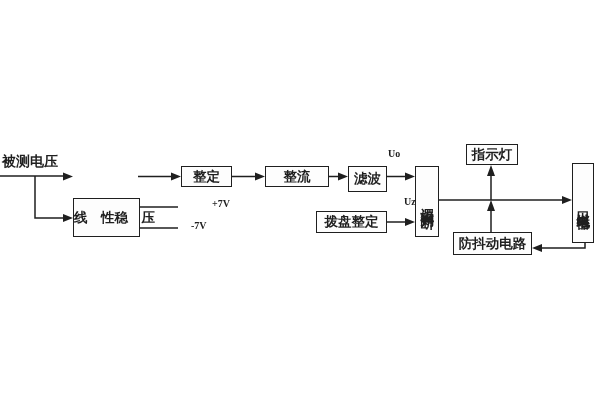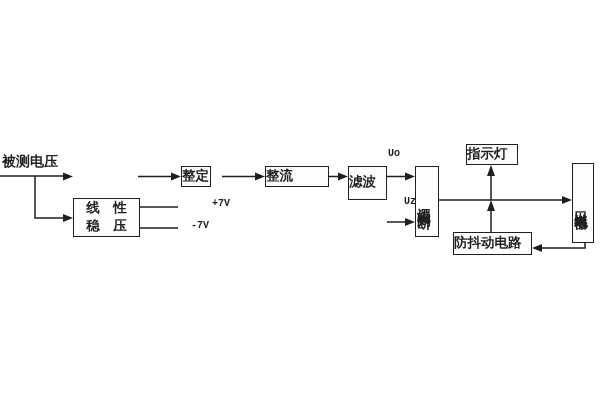--- a/index.html
+++ b/index.html
@@ -6,46 +6,46 @@
     --line:#1f1f1f;
     --bg:#ffffff;
     --boxfill:#fdfdfd;
   }
   html,body{margin:0;padding:0;background:var(--bg);}
   .stage{
     position:relative;
     width:600px;height:400px;
     background:var(--bg);
     overflow:hidden;
-    font-family:Liberation Mono, monospace;
+    font-family:Liberation Serif, serif;
     color:var(--line);
   }
   .connectors{position:absolute;left:0;top:0;width:600px;height:400px;}
   .connectors line,.connectors polyline{
     stroke:var(--line);stroke-width:1.5;fill:none;
   }
   .connectors polygon{fill:var(--line);stroke:none;}
   .box{
     position:absolute;
     box-sizing:border-box;
     border:1.5px solid var(--line);
     background:var(--boxfill);
-    display:flex;align-items:center;
+    display:flex;align-items:center;justify-content:center;
     font-size:13.5px;font-weight:600;
     white-space:nowrap;
     line-height:1;
   }
   .v-text{
     writing-mode:vertical-rl;
     text-orientation:upright;
   }
   .ls-logic{letter-spacing:2.5px;}
   .ls-relay{letter-spacing:1px;}
   .regulator-inner{
-    display:flex;flex-direction:column;justify-content:space-around;
+    display:flex;flex-direction:row;justify-content:space-around;
     height:100%;width:100%;align-items:center;
   }
   .floating-label{
     position:absolute;
     font-size:14px;font-weight:600;line-height:1;white-space:nowrap;
   }
   .signal-label{
     position:absolute;
     font-size:10px;font-weight:700;line-height:1;white-space:nowrap;
   }
@@ -117,36 +117,39 @@
     </g>
 
     <g>
       <line x1="140" y1="228" x2="178" y2="228"></line>
     </g>
   </svg>
 
   <span class="floating-label" style="left:2px;top:155px;">被测电压</span>
 
 
-  <div class="box" style="left:181px;top:166px;width:30px;height:21px;">
+  <div class="box" style="left:181px;top:166px;width:51px;height:21px;">
     <span>整定</span>
   </div>
 
   <div class="box" style="left:265px;top:166px;width:64px;height:21px;">
     <span>整流</span>
   </div>
 
-  <div class="box" style="left:348px;top:166px;width:39px;height:34px;">
+  <div class="box" style="left:348px;top:166px;width:39px;height:26px;">
     <span>滤波</span>
   </div>
 
   <div class="box" style="left:415px;top:166px;width:24px;height:71px;">
     <span class="v-text ls-logic">逻辑判断</span>
   </div>
 
+  <div class="box" style="left:316px;top:211px;width:71px;height:22px;">
+    <span>拨盘整定</span>
+  </div>
 
   <div class="box" style="left:466px;top:144px;width:52px;height:21px;">
     <span>指示灯</span>
   </div>
 
   <div class="box" style="left:453px;top:232px;width:79px;height:23px;">
     <span>防抖动电路</span>
   </div>
 
   <div class="box" style="left:572px;top:163px;width:22px;height:80px;">

